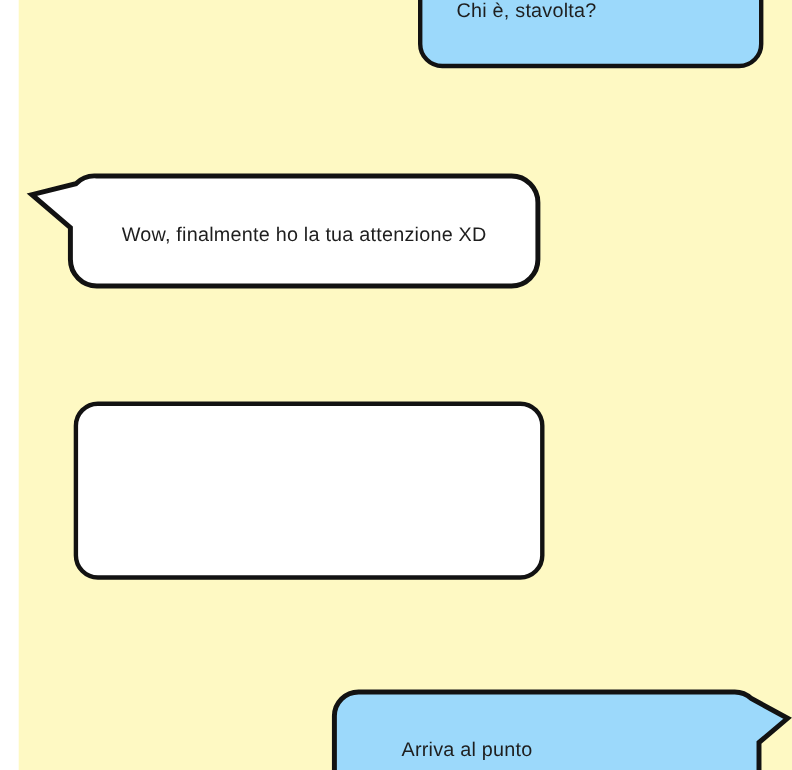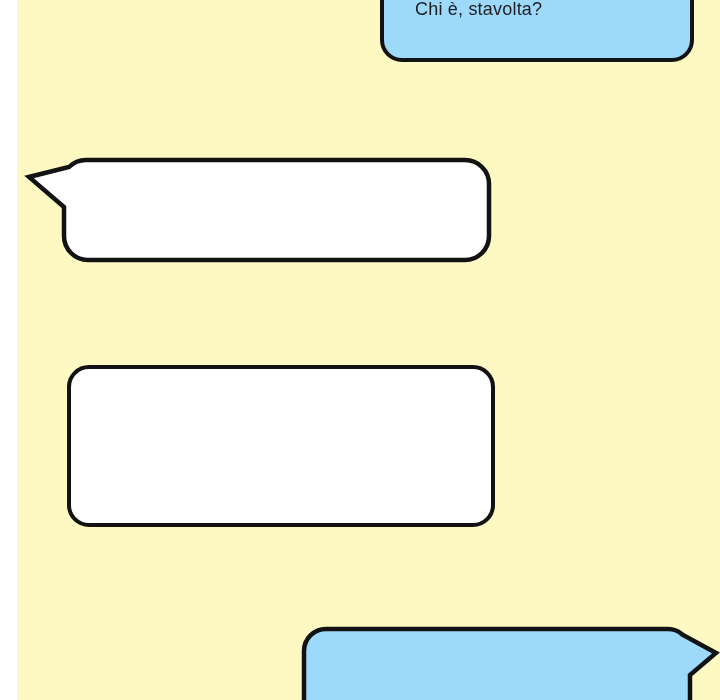--- a/index.html
+++ b/index.html
@@ -51,20 +51,22 @@
 <body>
 
 <div id="canvas" style="background: #fef9c3; margin-left: 17px;">
 
   <div class="bubble blue b1"></div>
   <div class="msg t1">Chi è, stavolta?</div>
 
   <svg class="bubble-svg b2" width="490" height="115" viewBox="0 0 490 115">
     <path class="fill-white" d="M 71 5 H 448 A 24 24 0 0 1 472 29 V 81 A 24 24 0 0 1 448 105 H 71 A 24 24 0 0 1 47 81 V 52 L 12 22 L 52 12 A 24 24 0 0 1 71 5 Z"></path>
   </svg>
+  <div class="msg t2">Wow, finalmente ho la tua attenzione XD</div>
 
   <div class="bubble white b3"></div>
 
   <svg class="bubble-svg b4" width="440" height="100" viewBox="0 0 440 100">
     <path class="fill-blue" d="M 29 5 L 371 5 A 22 22 0 0 1 386 11 L 419 29 L 393 51 L 393 100 L 7 100 L 7 27 A 22 22 0 0 1 29 5 Z"></path>
   </svg>
+  <div class="msg t4">Arriva al punto</div>
 
 </div>
 
 </body></html>

